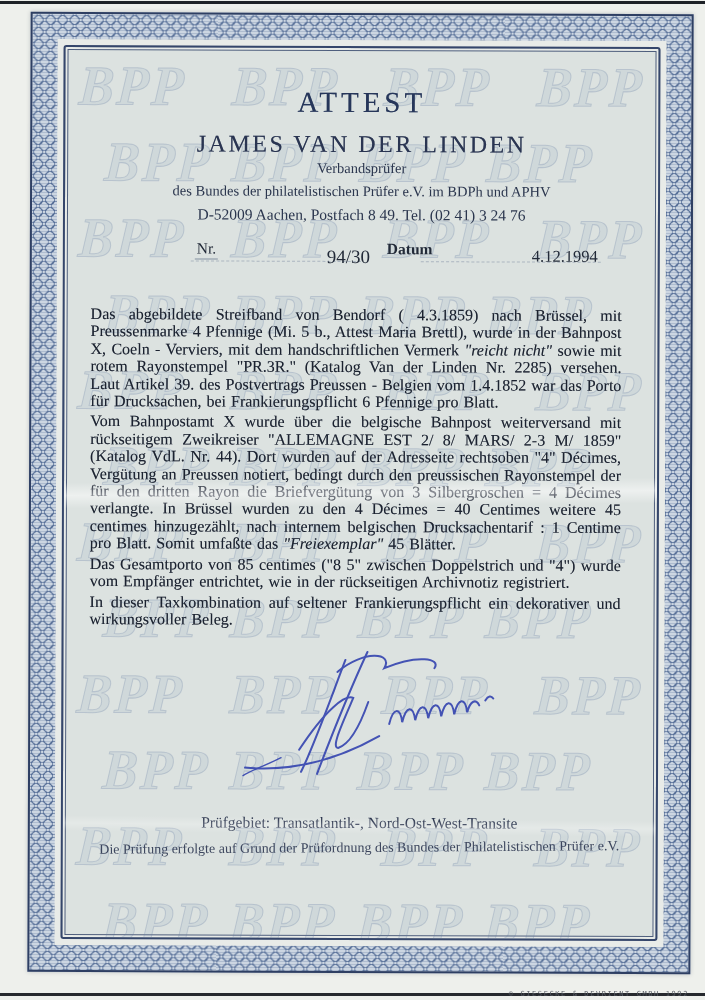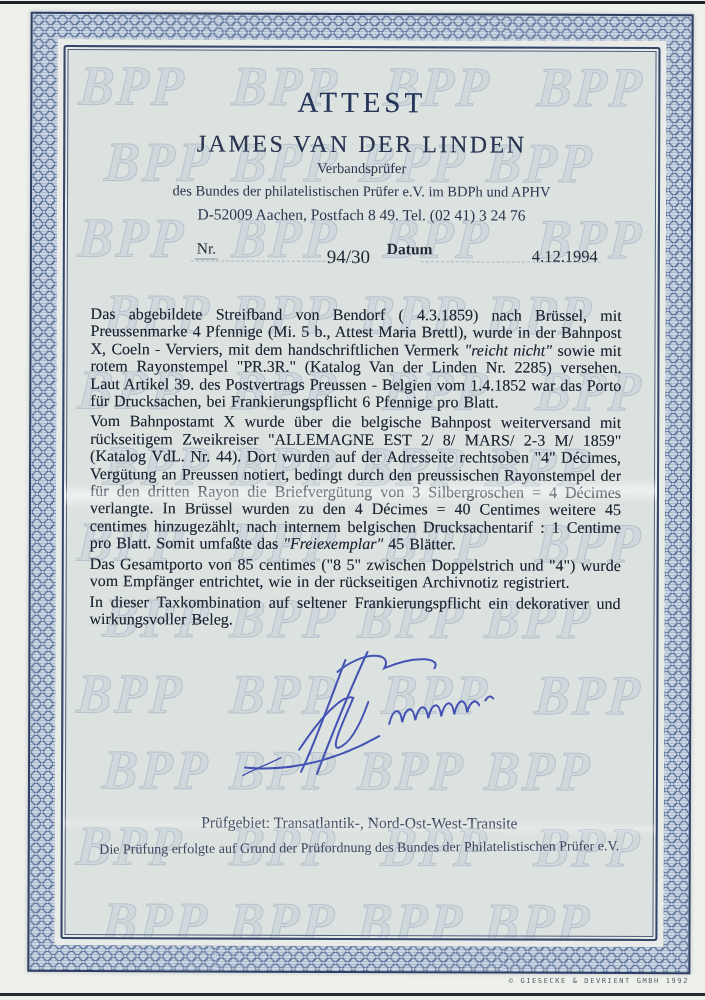--- a/index.html
+++ b/index.html
@@ -84,21 +84,21 @@
 
   
   .sig-wrap{margin:10px 0 0 178px;width:330px;height:142px;}
 
   
   .pruef{margin-top:34px;text-align:center;font-size:15.5px;color:#27314a;}
   .legal{margin-top:8px;text-align:center;font-size:14px;color:#2c3650;
          transform:rotate(-0.6deg);opacity:.9;}
 
   .copyright{
-    position:absolute;right:16px;bottom:15px;z-index:5;
+    position:absolute;right:16px;bottom:2px;z-index:5;
     font-family:"DejaVu Sans Mono","Liberation Mono",monospace;
     font-size:7px;letter-spacing:1.6px;color:#565b63;
   }
 </style>
 </head>
 <body>
 
 <div class="scan-edge top"></div>
 
 <div class="cert">

